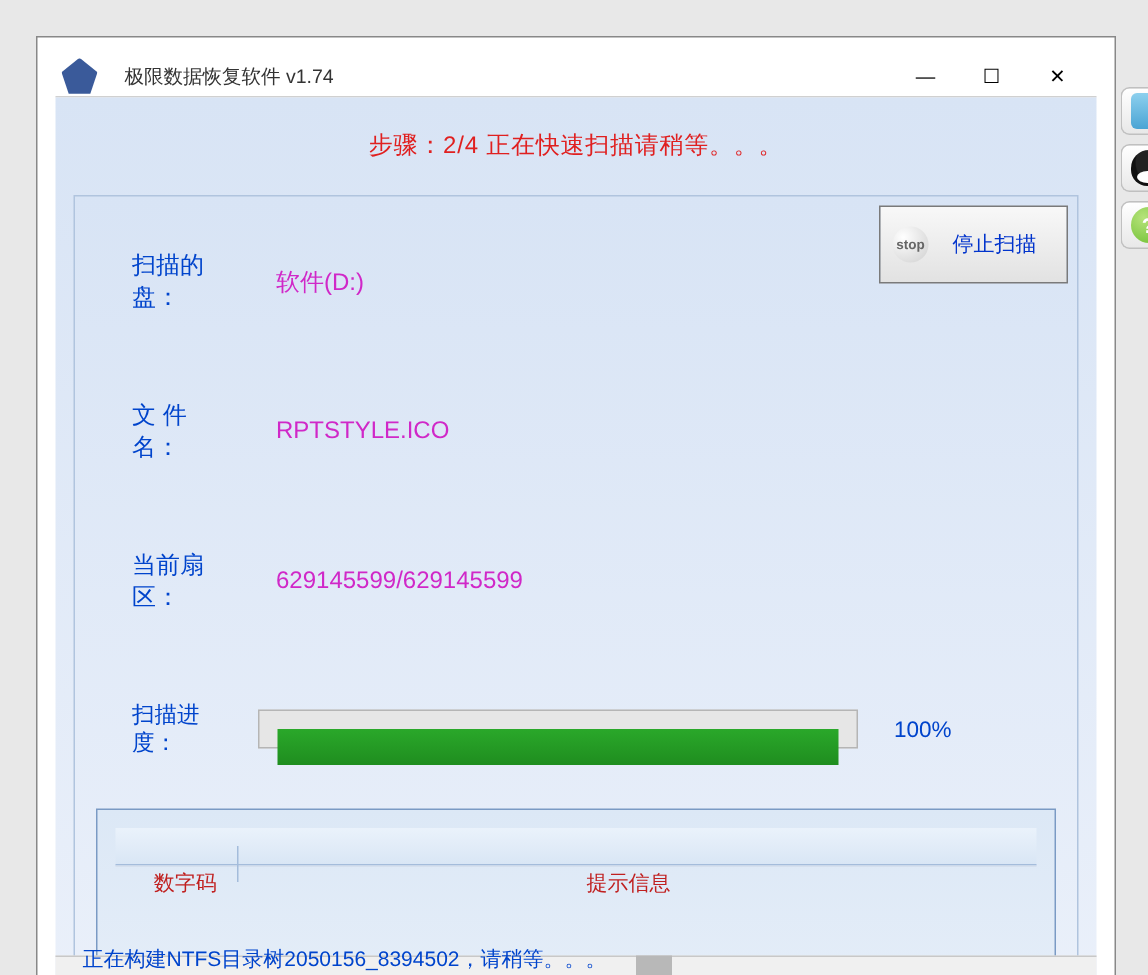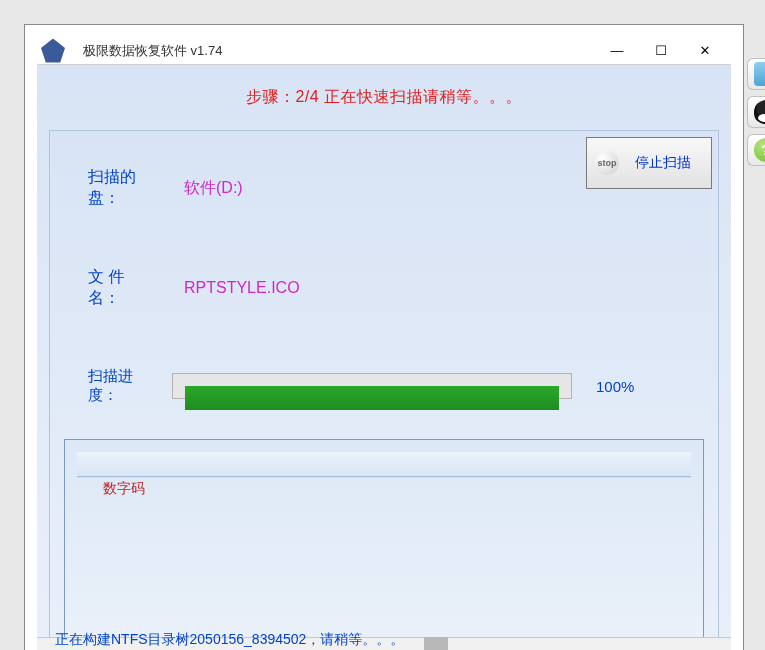--- a/index.html
+++ b/index.html
@@ -220,33 +220,38 @@
       </div>
 
       <div class="info-row">
         <span class="label">扫描的盘：</span>
         <span class="value-magenta">软件(D:)</span>
       </div>
       <div class="info-row">
         <span class="label">文 件 名：</span>
         <span class="value-magenta">RPTSTYLE.ICO</span>
       </div>
+      <div class="info-row">
+        <span class="label">当前扇区：</span>
+        <span class="value-magenta">629145599/629145599</span>
+      </div>
 
       <div class="progress-row">
         <span class="label">扫描进度：</span>
         <div class="progress-bar">
           <div class="progress-fill" style="width:100%"></div>
         </div>
         <span class="progress-pct">100%</span>
       </div>
 
 
       <div class="table-wrap">
         <div class="table-head">
           <div class="col col-code">数字码</div>
+          <div class="col col-msg">提示信息</div>
         </div>
         <div class="table-body"></div>
       </div>
     </div>
 
     <div class="statusbar">
       <span class="status-text">正在构建NTFS目录树2050156_8394502，请稍等。。。</span>
       <span class="sep"></span>
     </div>
   </div>

